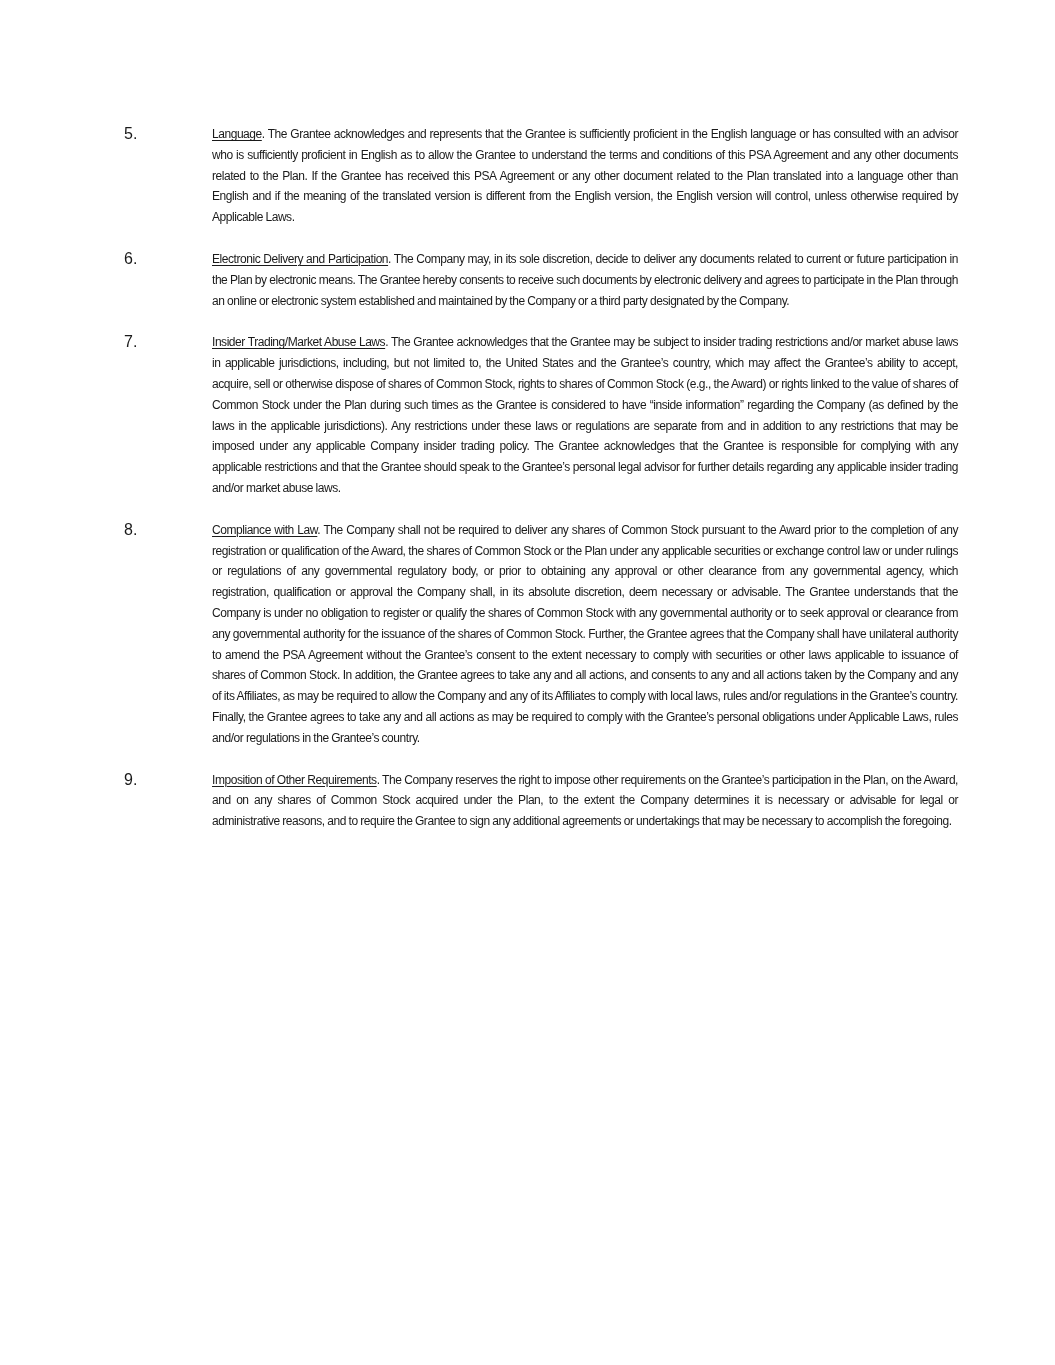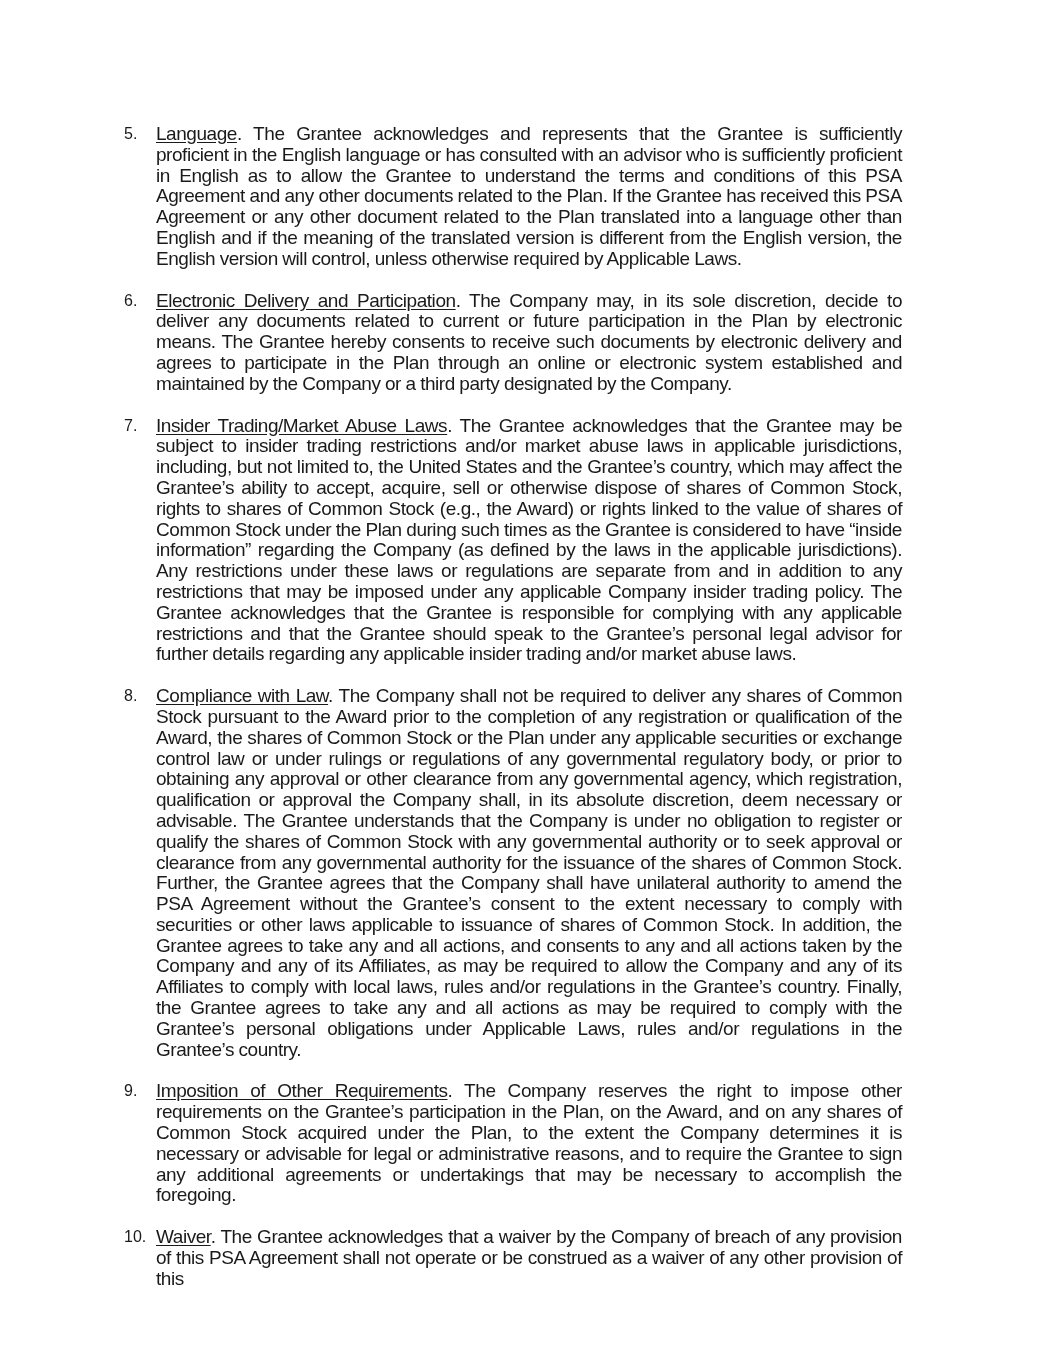--- a/index.html
+++ b/index.html
@@ -9,22 +9,22 @@
     background: #ffffff; color: #1a1a1a;
     font-family: "Liberation Sans", sans-serif;
   }
   .sections { position: absolute; left: 124px; top: 124px; width: 808px; }
   .section { position: relative; margin-bottom: 21px; }
   .num {
     position: absolute; left: 0; top: 0;
     font-size: 16px; line-height: 20.8px;
   }
   .body {
-    margin-left: 32px; width: 746px;
-    font-size: 19px; line-height: 20.8px;
+    margin-left: 88px; width: 746px;
+    font-size: 12px; line-height: 20.8px;
     text-align: justify;
     letter-spacing: -0.45px;
     word-spacing: -0.3px;
   }
   .heading { text-decoration: underline; text-underline-offset: 2px; }
 </style>
 </head>
 <body>
 
 <div class="page">
@@ -48,19 +48,15 @@
     <div class="section">
       <span class="num">8.</span>
       <div class="body"><span class="heading">Compliance with Law</span><span>. The Company shall not be required to deliver any shares of Common Stock pursuant to the Award prior to the completion of any registration or qualification of the Award, the shares of Common Stock or the Plan under any applicable securities or exchange control law or under rulings or regulations of any governmental regulatory body, or prior to obtaining any approval or other clearance from any governmental agency, which registration, qualification or approval the Company shall, in its absolute discretion, deem necessary or advisable. The Grantee understands that the Company is under no obligation to register or qualify the shares of Common Stock with any governmental authority or to seek approval or clearance from any governmental authority for the issuance of the shares of Common Stock.  Further, the Grantee agrees that the Company shall have unilateral authority to amend the PSA Agreement without the Grantee’s consent to the extent necessary to comply with securities or other laws applicable to issuance of shares of Common Stock. In addition, the Grantee agrees to take any and all actions, and consents to any and all actions taken by the Company and any of its Affiliates, as may be required to allow the Company and any of its Affiliates to comply with local laws, rules and/or regulations in the Grantee’s country. Finally, the Grantee agrees to take any and all actions as may be required to comply with the Grantee’s personal obligations under Applicable Laws, rules and/or regulations in the Grantee’s country.</span></div>
     </div>
 
     <div class="section">
       <span class="num">9.</span>
       <div class="body"><span class="heading">Imposition of Other Requirements</span><span>. The Company reserves the right to impose other requirements on the Grantee’s participation in the Plan, on the Award, and on any shares of Common Stock acquired under the Plan, to the extent the Company determines it is necessary or advisable for legal or administrative reasons, and to require the Grantee to sign any additional agreements or undertakings that may be necessary to accomplish the foregoing.</span></div>
     </div>
 
-    <div class="section">
-      <span class="num">10.</span>
-      <div class="body"><span class="heading">Waiver</span><span>. The Grantee acknowledges that a waiver by the Company of breach of any provision of this PSA Agreement shall not operate or be construed as a waiver of any other provision of this</span></div>
-    </div>
 
   </div>
 </div>
 
 </body></html>

